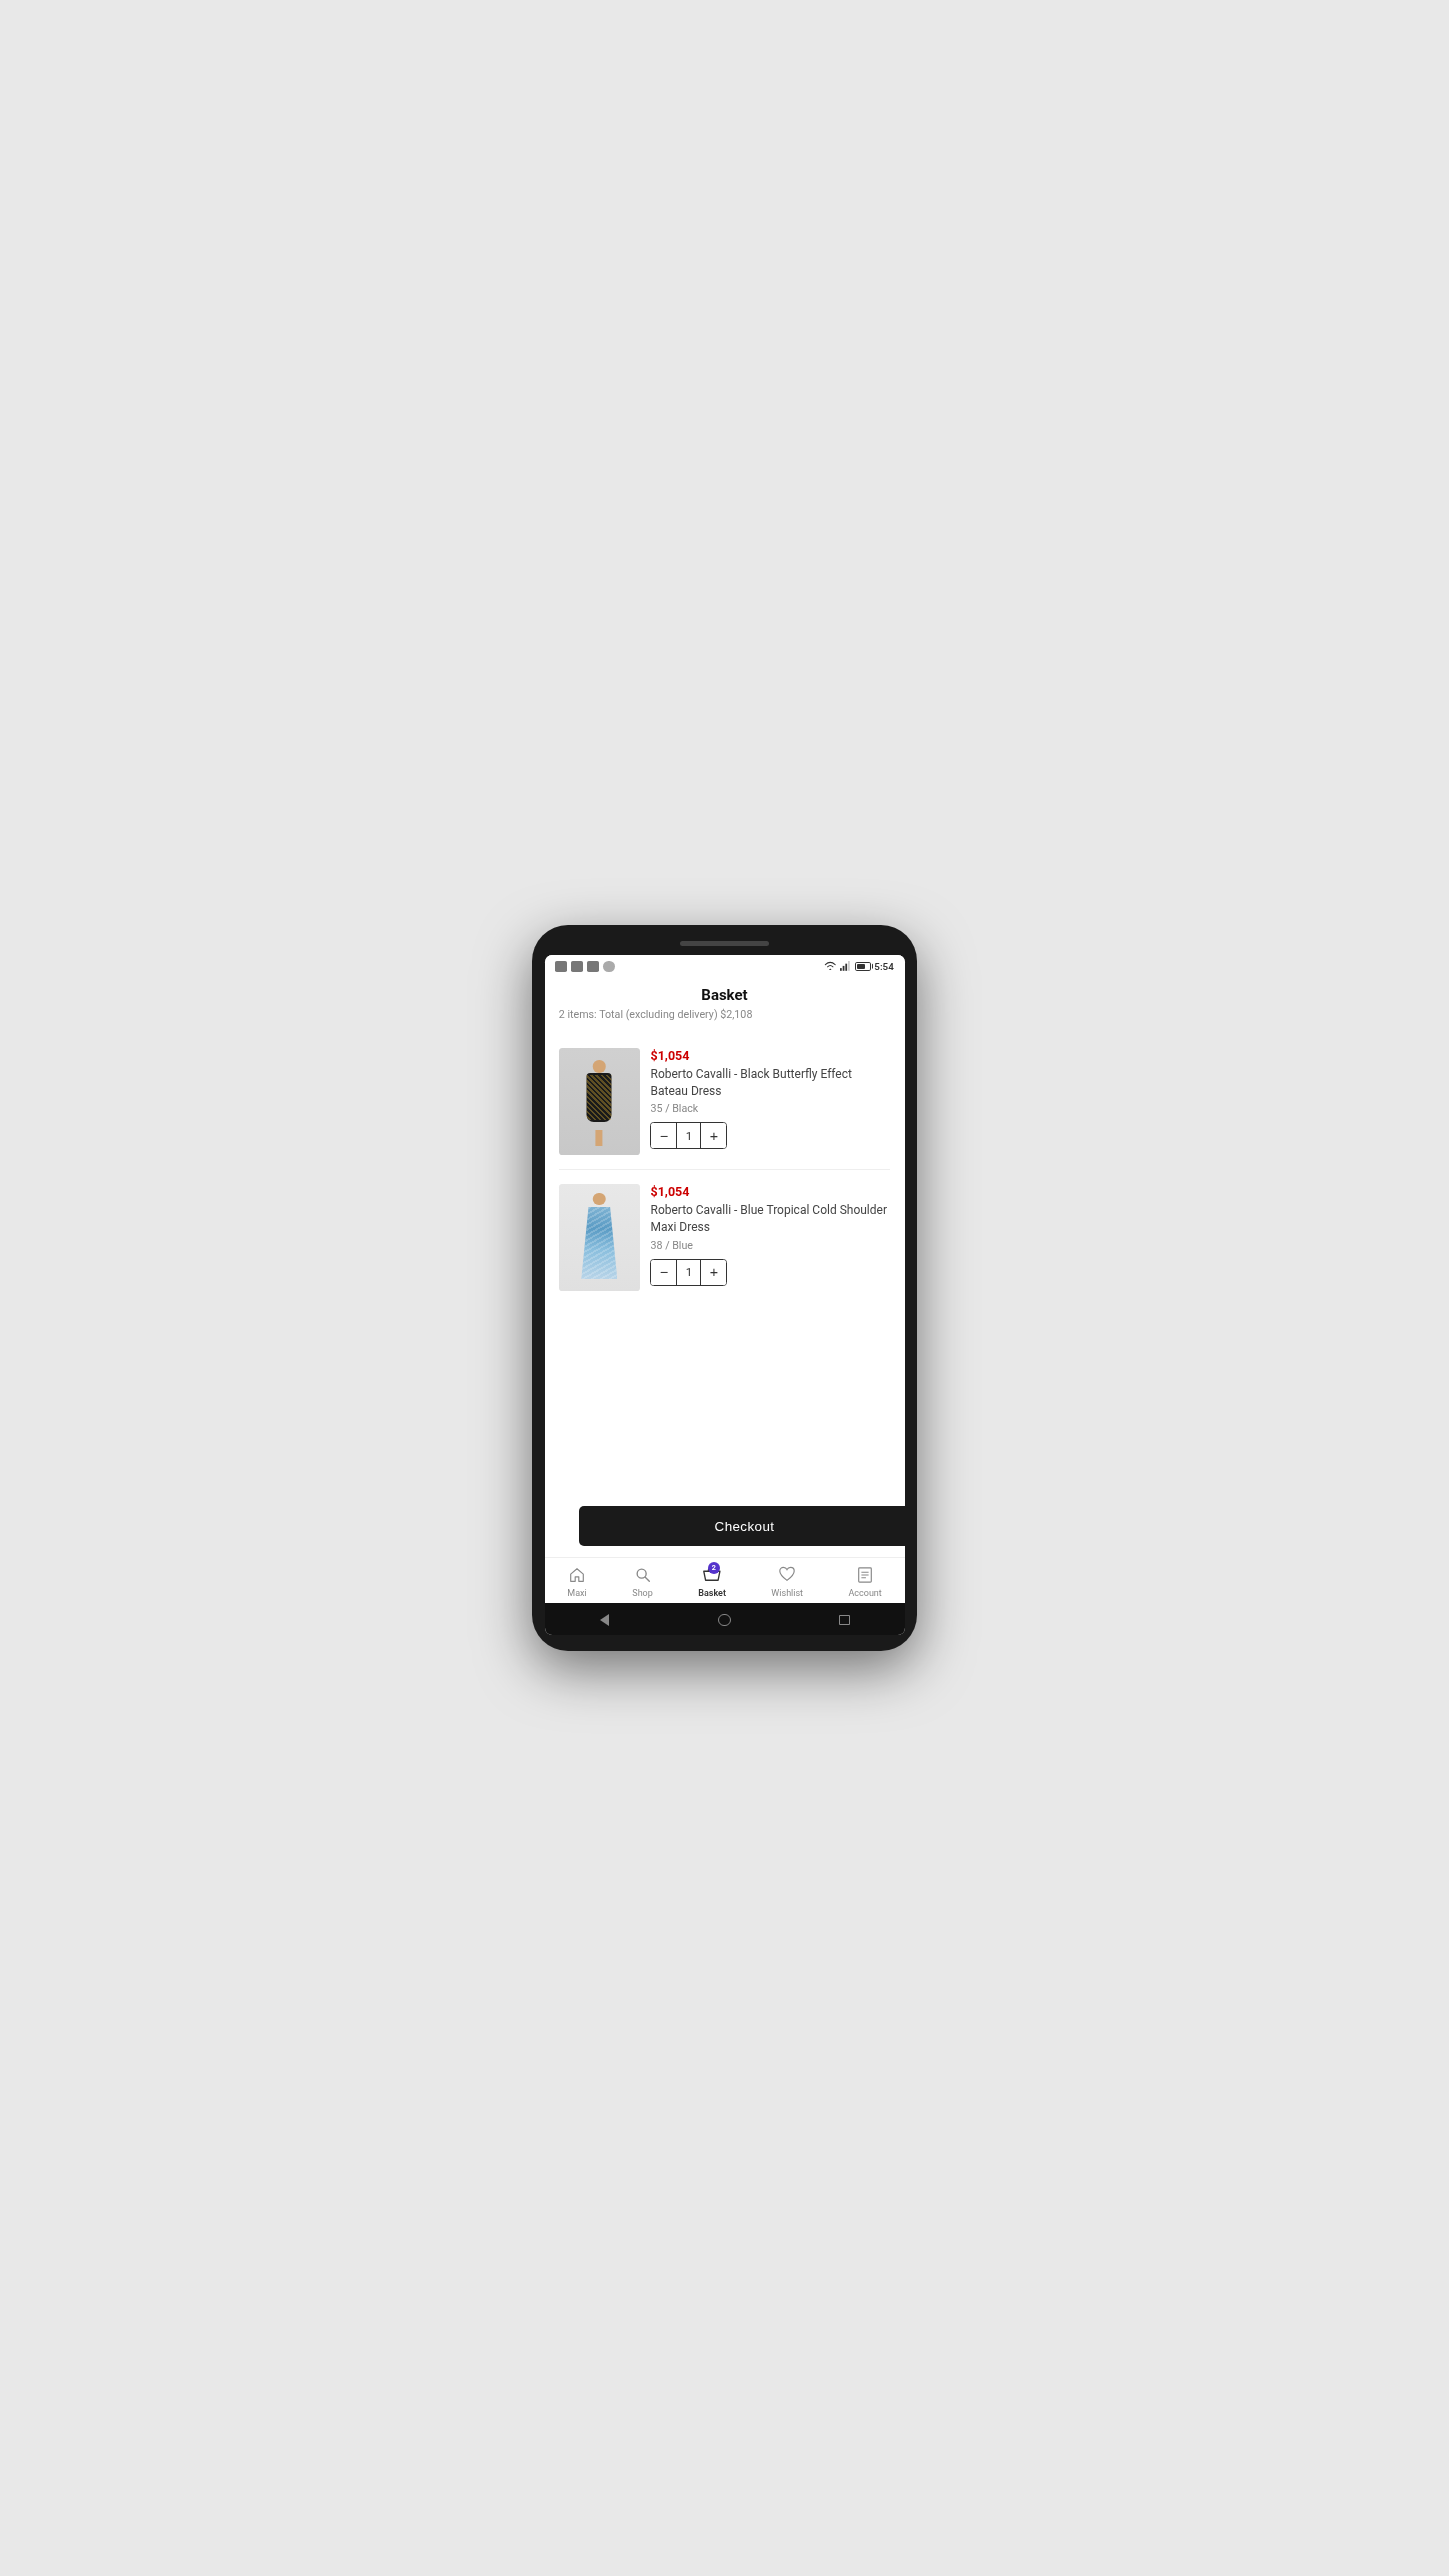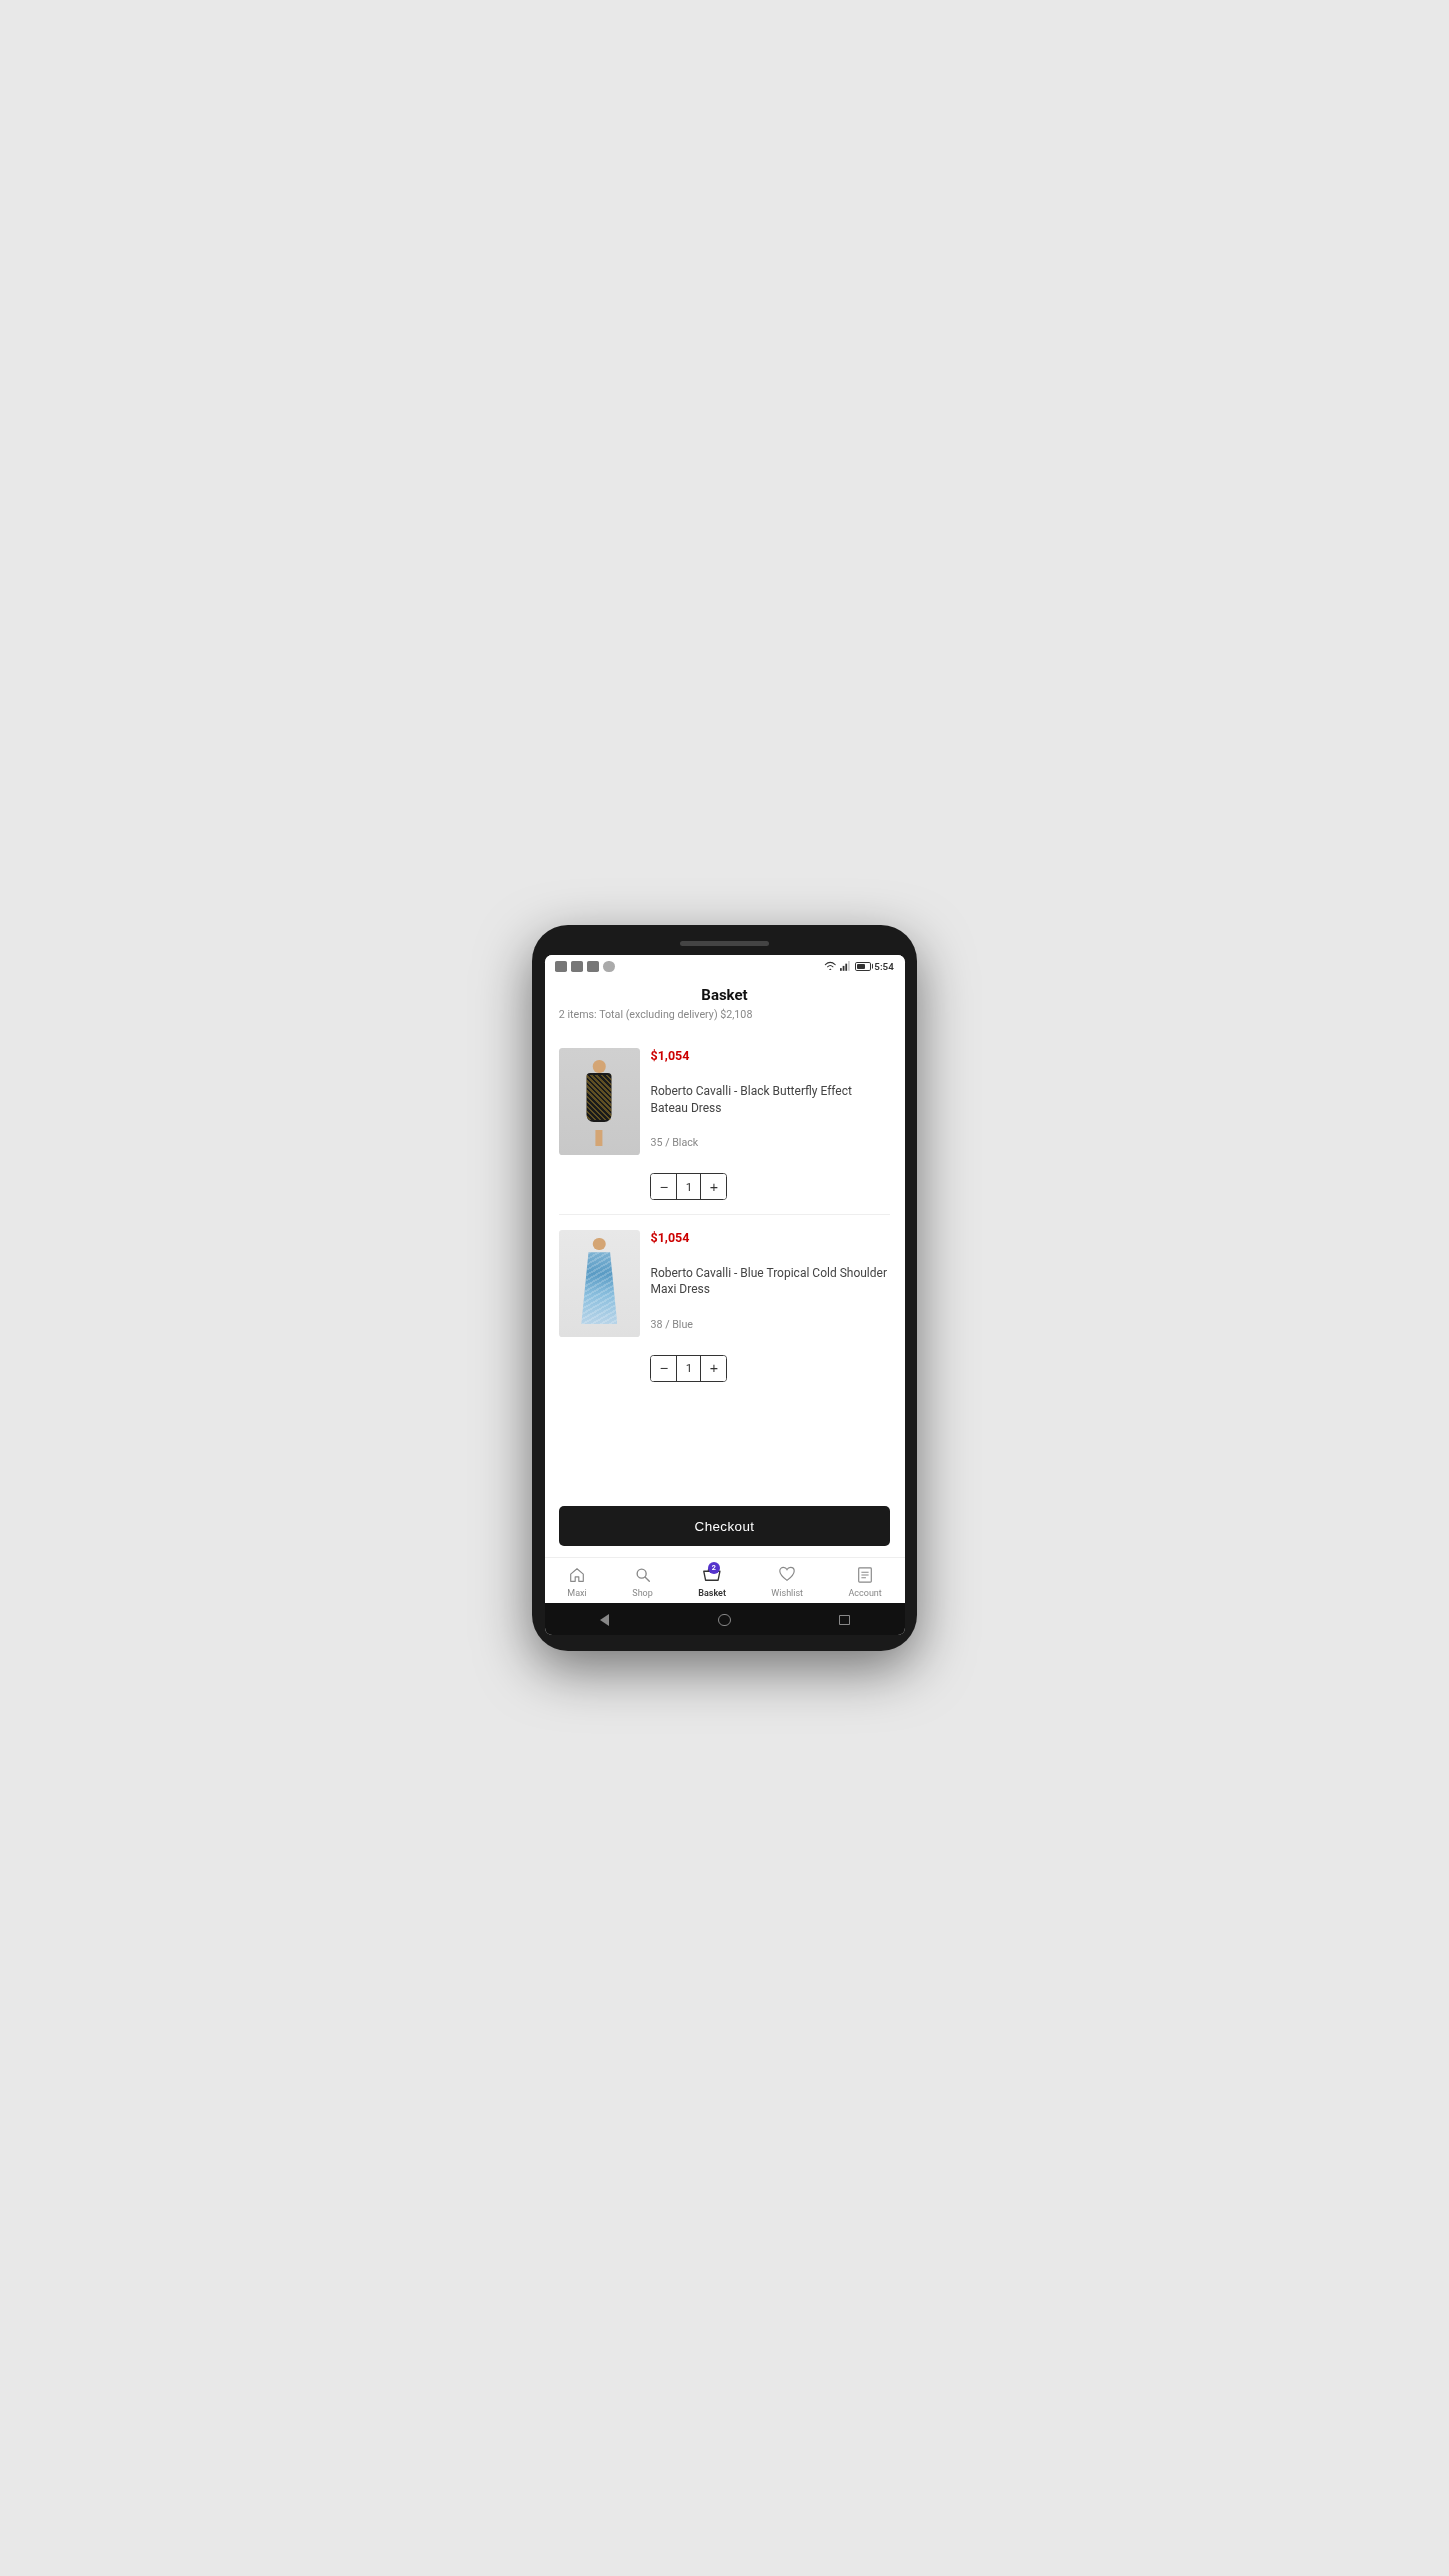--- a/index.html
+++ b/index.html
@@ -225,21 +225,21 @@
       transform: translateX(-50%);
       width: 36px;
       height: 72px;
       background: repeating-linear-gradient(-30deg, transparent, transparent 2.7px, rgba(255,255,255,0.2) 2.7px, rgba(255,255,255,0.2) 4.5px);
       clip-path: polygon(20% 0%, 80% 0%, 100% 100%, 0% 100%);
     }
     .item-details {
       flex: 1;
       display: flex;
       flex-direction: column;
-      gap: 20px;
+      gap: 3px;
     }
     .item-price {
       font-size: 12.5px;
       font-weight: 700;
       color: #cc0000;
     }
     .item-name {
       font-size: 12px;
       color: #444;
       line-height: 1.4;
@@ -290,20 +290,21 @@
       width: 100%;
       background: #1a1a1a;
       color: #fff;
       border: none;
       padding: 12.5px;
       font-size: 13.4px;
       font-weight: 500;
       letter-spacing: 0.4px;
       cursor: pointer;
       border-radius: 5px;
+      margin-left: 20px;
     }
     
     .bottom-nav {
       display: flex;
       justify-content: space-around;
       align-items: center;
       padding: 7.2px 0 5.4px;
       border-top: 0.9px solid #eee;
       background: #fff;
     }

